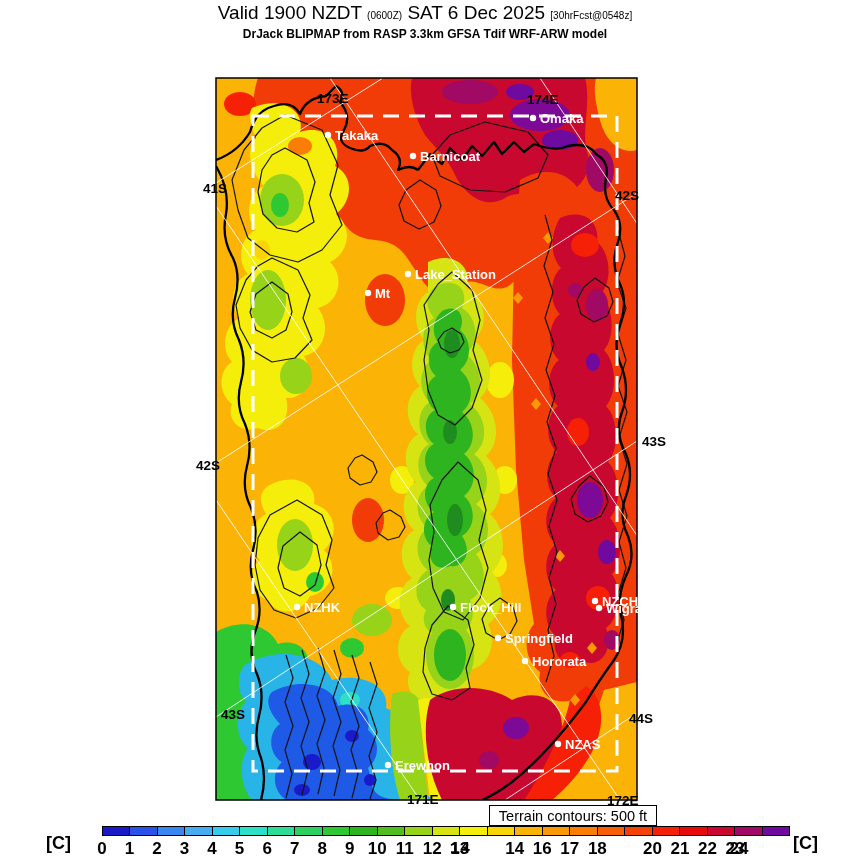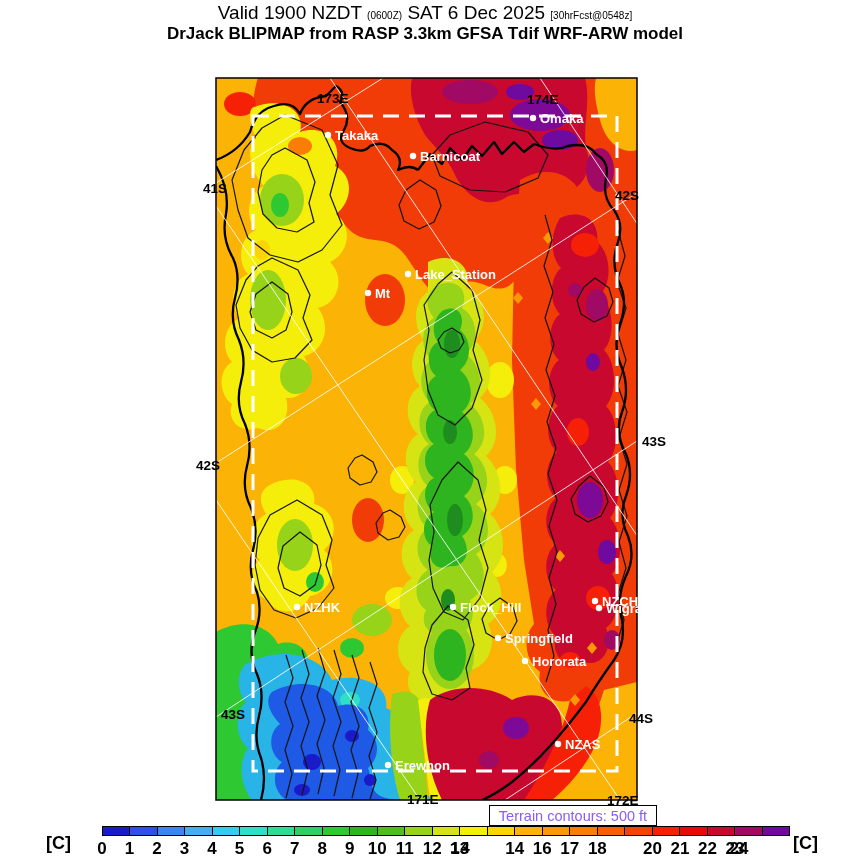--- a/index.html
+++ b/index.html
@@ -4,28 +4,28 @@
 <style>
   html,body{margin:0;padding:0;background:#fff;}
   .page{position:relative;width:850px;height:860px;background:#fff;overflow:hidden;
         font-family:"Liberation Sans",sans-serif;}
   
   .hdr{position:absolute;top:2px;left:0;width:850px;text-align:center;color:#000;}
   .hdr .l1{font-size:22px;font-weight:bold;line-height:24px;}
   .hdr .l1 .small{font-size:14px;}
   .hdr .l2{font-size:19px;font-weight:400;line-height:21px;}
   .hdr .l2 .small{font-size:10px;}
-  .hdr .l3{font-size:17px;font-weight:bold;line-height:16px;}
+  .hdr .l3{font-size:12px;font-weight:bold;line-height:16px;}
   
   .mapsvg{position:absolute;left:0;top:0;z-index:1;}
   .site-label{font:bold 13px "Liberation Sans",sans-serif;fill:#fff;}
   .grid-label{font:bold 13.5px "Liberation Sans",sans-serif;fill:#000;}
   
   .terrain-note{position:absolute;left:489px;top:805px;width:166px;height:19px;z-index:3;
-      background:#fff;border:1.5px solid #000;font-size:14.5px;color:#8b5cf6;
+      background:#fff;border:1.5px solid #000;font-size:14.5px;color:#000000;
       display:flex;align-items:center;justify-content:center;white-space:nowrap;}
   
   .legend-bar{position:absolute;left:102px;top:826px;width:688px;height:10px;z-index:2;
       display:flex;border:1px solid #000;box-sizing:border-box;}
   .legend-bar .cell{flex:1 1 0;border-right:1px solid #000;}
   .legend-bar .cell:last-child{border-right:none;}
   .legend-ticks{position:absolute;left:0;top:839px;width:850px;height:18px;z-index:2;}
   .legend-ticks .tick{position:absolute;transform:translateX(-50%);
       font-size:17px;font-weight:bold;color:#000;}
   .unit{position:absolute;top:833px;font-size:18px;font-weight:bold;color:#000;z-index:2;}

